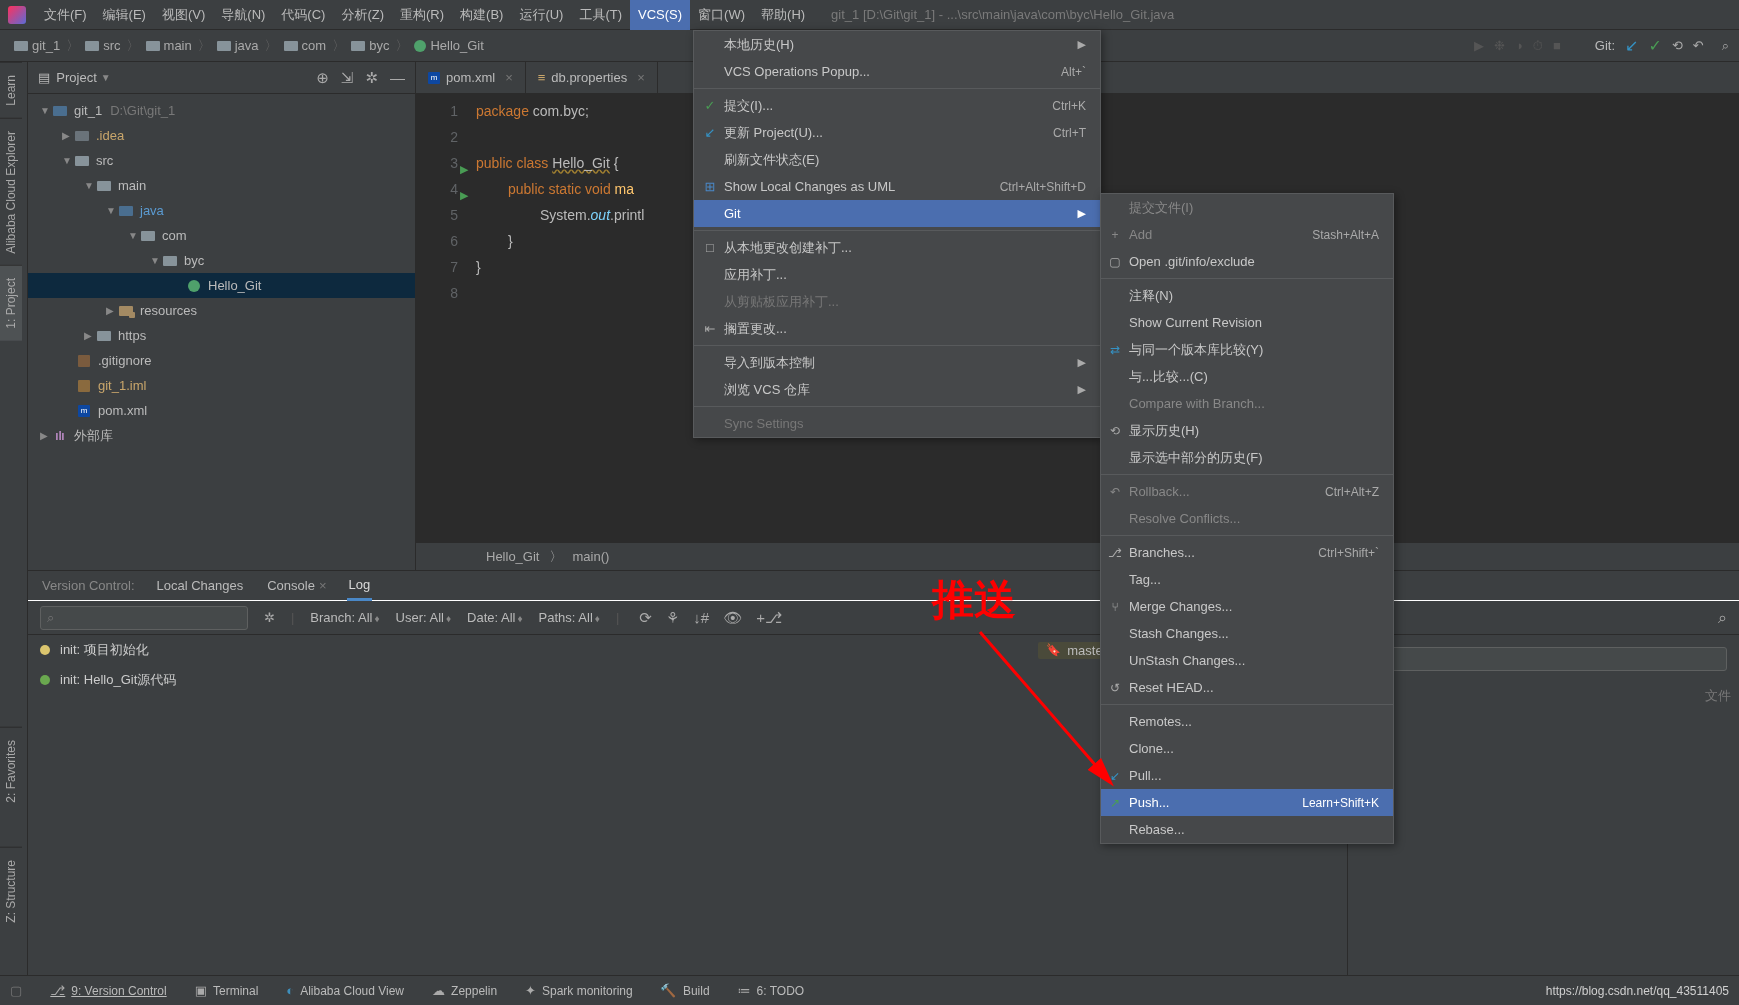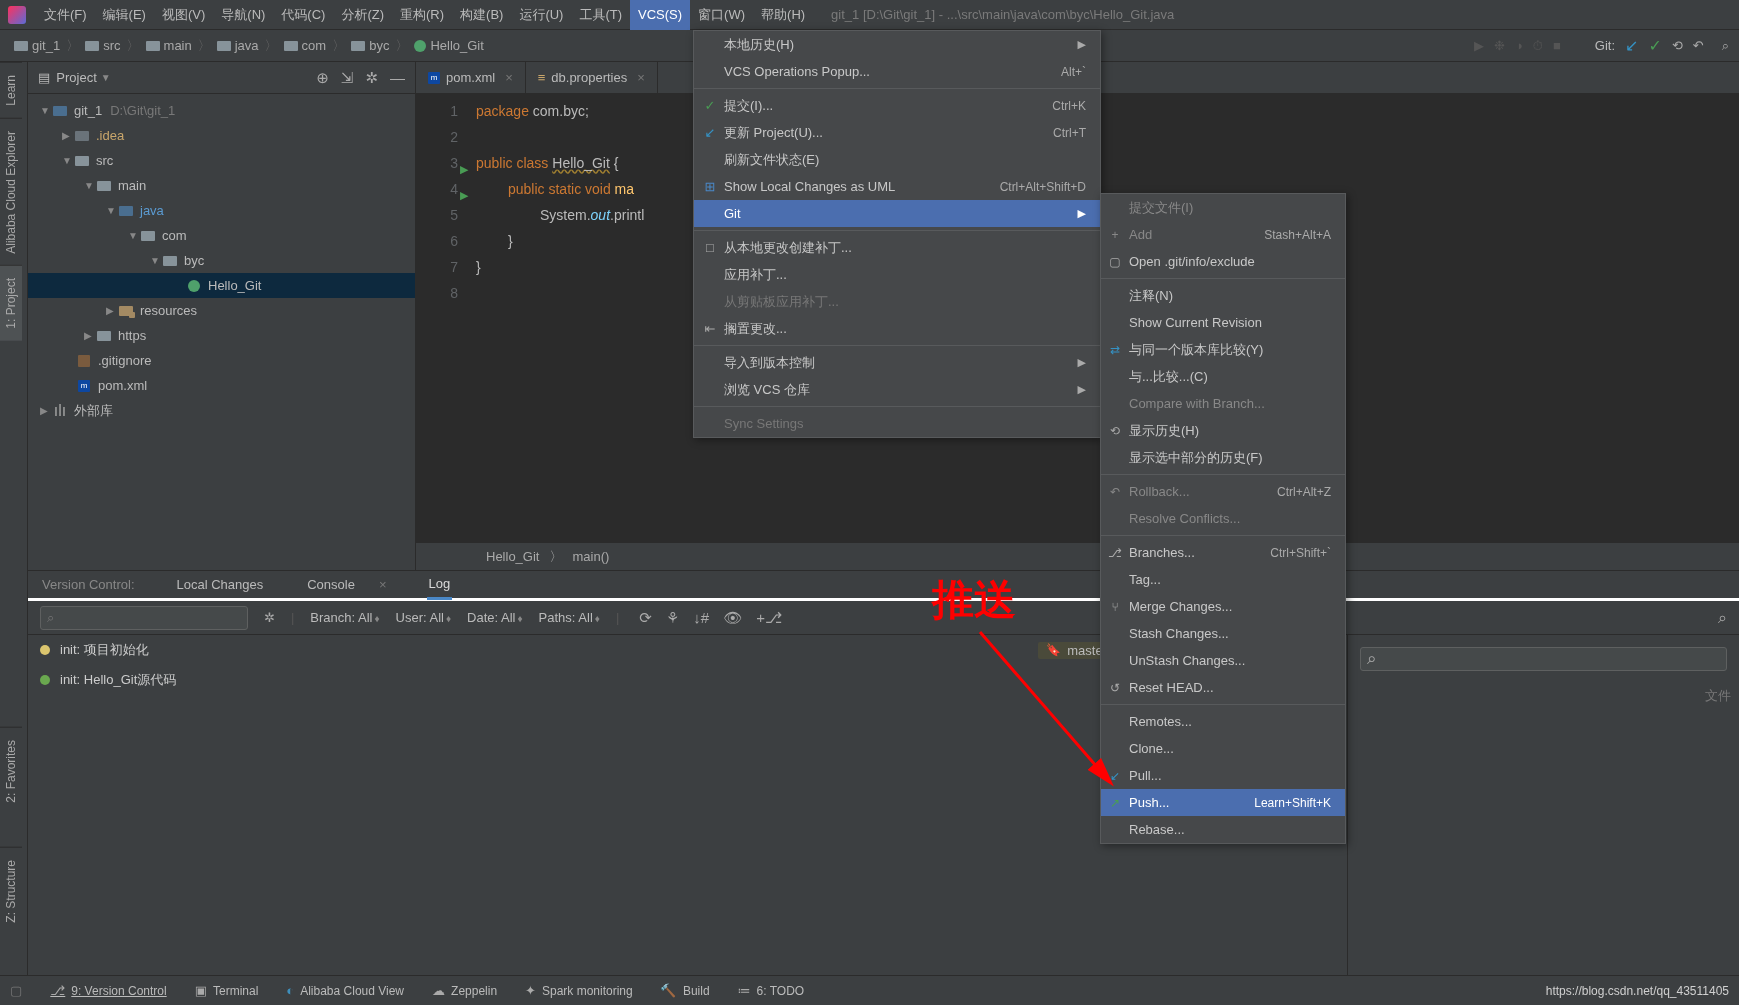--- a/index.html
+++ b/index.html
@@ -50,21 +50,21 @@
 .tree .yl { color: #c9a66b; }
 .fld2 { width: 14px; height: 10px; background: #87939a; border-radius: 1px; }
 .fld-dark { background: #6a737a; }
 .mod-ic { width: 14px; height: 10px; background: #4a6e8f; border-radius: 1px; }
 .res-ic { width: 14px; height: 10px; background: #a38a63; border-radius: 1px; position: relative; }
 .res-ic:after { content: ''; position: absolute; bottom: -2px; right: -2px; width: 6px; height: 6px; background: #a38a63; border-radius: 1px; }
 .pom-ic { width: 12px; height: 12px; background: #0d47a1; color: #fff; font-size: 8px; display: inline-flex; align-items: center; justify-content: center; border-radius: 1px; }
 .iml-ic { width: 12px; height: 12px; background: #8a6a3e; border-radius: 1px; }
 .git-ic { width: 12px; height: 12px; background: #7a5b3e; border-radius: 1px; }
 .scratch-ic { width: 14px; height: 10px; background: #3a7a6a; border-radius: 1px; }
-.lib-ic { color: #a3a3a3; font-size: 16px; }
+.lib-ic { color: #f0abfc; font-size: 12px; }
 
 
 .editor { position: absolute; left: 416px; right: 0; top: 62px; bottom: 435px; background: #2b2b2b; }
 .tabs { height: 32px; background: #3c3f41; display: flex; align-items: center; border-bottom: 1px solid #2b2b2b; }
 .tab { height: 32px; display: flex; align-items: center; padding: 0 12px; gap: 6px; color: #bbb; border-right: 1px solid #2b2b2b; }
 .tab .x { color: #777; margin-left: 4px; }
 .code { display: flex; font-family: "JetBrains Mono", Consolas, monospace; font-size: 14px; padding-top: 4px; }
 .gutter { width: 60px; text-align: right; color: #606366; padding-right: 18px; line-height: 26px; position: relative; }
 .gutter .run { position: absolute; color: #499c54; font-size: 11px; }
 .src { line-height: 26px; }
@@ -80,32 +80,32 @@
 .menu .mi { height: 27px; display: flex; align-items: center; padding: 0 14px 0 30px; color: #c8c8c8; position: relative; }
 .menu .mi.dis { color: #777; }
 .menu .mi.hl { background: #4b6eaf; color: #fff; }
 .menu .mi .sc { margin-left: auto; color: #aaa; font-size: 12px; }
 .menu .mi .mic { position: absolute; left: 8px; width: 16px; text-align: center; font-size: 13px; }
 .menu .mi .sub { margin-left: auto; color: #aaa; font-size: 11px; }
 .menu .mi.hl .sub { color: #fff; }
 .menu .sep { height: 1px; background: #585a5c; margin: 3px 0; }
 
 
-.submenu { position: absolute; top: 193px; left: 1100px; width: 246px; background: #46484a; border: 1px solid #585a5c; box-shadow: 2px 2px 8px rgba(0,0,0,0.4); z-index: 101; }
+.submenu { position: absolute; top: 193px; left: 1100px; width: 294px; background: #46484a; border: 1px solid #585a5c; box-shadow: 2px 2px 8px rgba(0,0,0,0.4); z-index: 101; }
 .submenu .mi { height: 27px; display: flex; align-items: center; padding: 0 14px 0 28px; color: #c8c8c8; position: relative; }
 .submenu .mi.dis { color: #888; }
 .submenu .mi .sc { margin-left: auto; color: #aaa; font-size: 12px; }
 .submenu .mi.hl { background: #4b6eaf; color: #fff; }
 .submenu .mi.hl .sc { color: #fff; }
 .submenu .mi .mic { position: absolute; left: 6px; width: 16px; text-align: center; font-size: 12px; }
 .submenu .sep { height: 1px; background: #585a5c; margin: 3px 0; }
 
 
 .vc { position: absolute; left: 28px; right: 0; bottom: 30px; height: 405px; background: #3c3f41; border-top: 1px solid #2b2b2b; }
-.vc-tabs { height: 30px; display: flex; align-items: center; padding: 0 14px; gap: 40px; border-bottom: 3px solid #ffffff; }
+.vc-tabs { height: 30px; display: flex; align-items: center; padding: 0 14px; gap: 20px; border-bottom: 1px solid #ffffff; }
 .vc-tabs .vt { color: #bbb; padding: 6px 2px; }
 .vc-tabs .vt.sel { color: #d9d9d9; border-bottom: 3px solid #4a88c7; }
 .vc-tabs .vtlbl { color: #888; }
 .vc-tabs .vx { color: #777; margin-left: -18px; }
 .vc-filter { height: 34px; display: flex; align-items: center; padding: 0 12px; gap: 16px; border-bottom: 1px solid #2b2b2b; }
 .vc-filter .srch { background: #45494a; border: 1px solid #5e6060; border-radius: 3px; height: 24px; width: 208px; display: flex; align-items: center; padding: 0 6px; color: #777; }
 .vc-filter .gear { color: #aaa; }
 .vc-filter .f { color: #bbb; }
 .vc-filter .f .dd { color: #888; font-size: 10px; margin-left: 2px; }
 .vc-filter .icons { display: flex; gap: 14px; color: #aaa; margin-left: 4px; }
@@ -301,20 +301,26 @@
         <span class="lbl">https</span>
       </div>
     <div class="row" style="padding-left:48px">
         <span class="ic">
           <span class="git-ic"></span>
         </span>
         <span class="lbl">.gitignore</span>
       </div>
     <div class="row" style="padding-left:48px">
         <span class="ic">
+          <span class="iml-ic"></span>
+        </span>
+        <span class="lbl yl">git_1.iml</span>
+      </div>
+    <div class="row" style="padding-left:48px">
+        <span class="ic">
           <span class="pom-ic">m</span>
         </span>
         <span class="lbl">pom.xml</span>
       </div>
     <div class="row" style="padding-left:12px">
         <span class="arr">▶</span>
         <span class="ic lib-ic">ılı</span>
         <span class="lbl">外部库</span>
       </div>
   </div>

